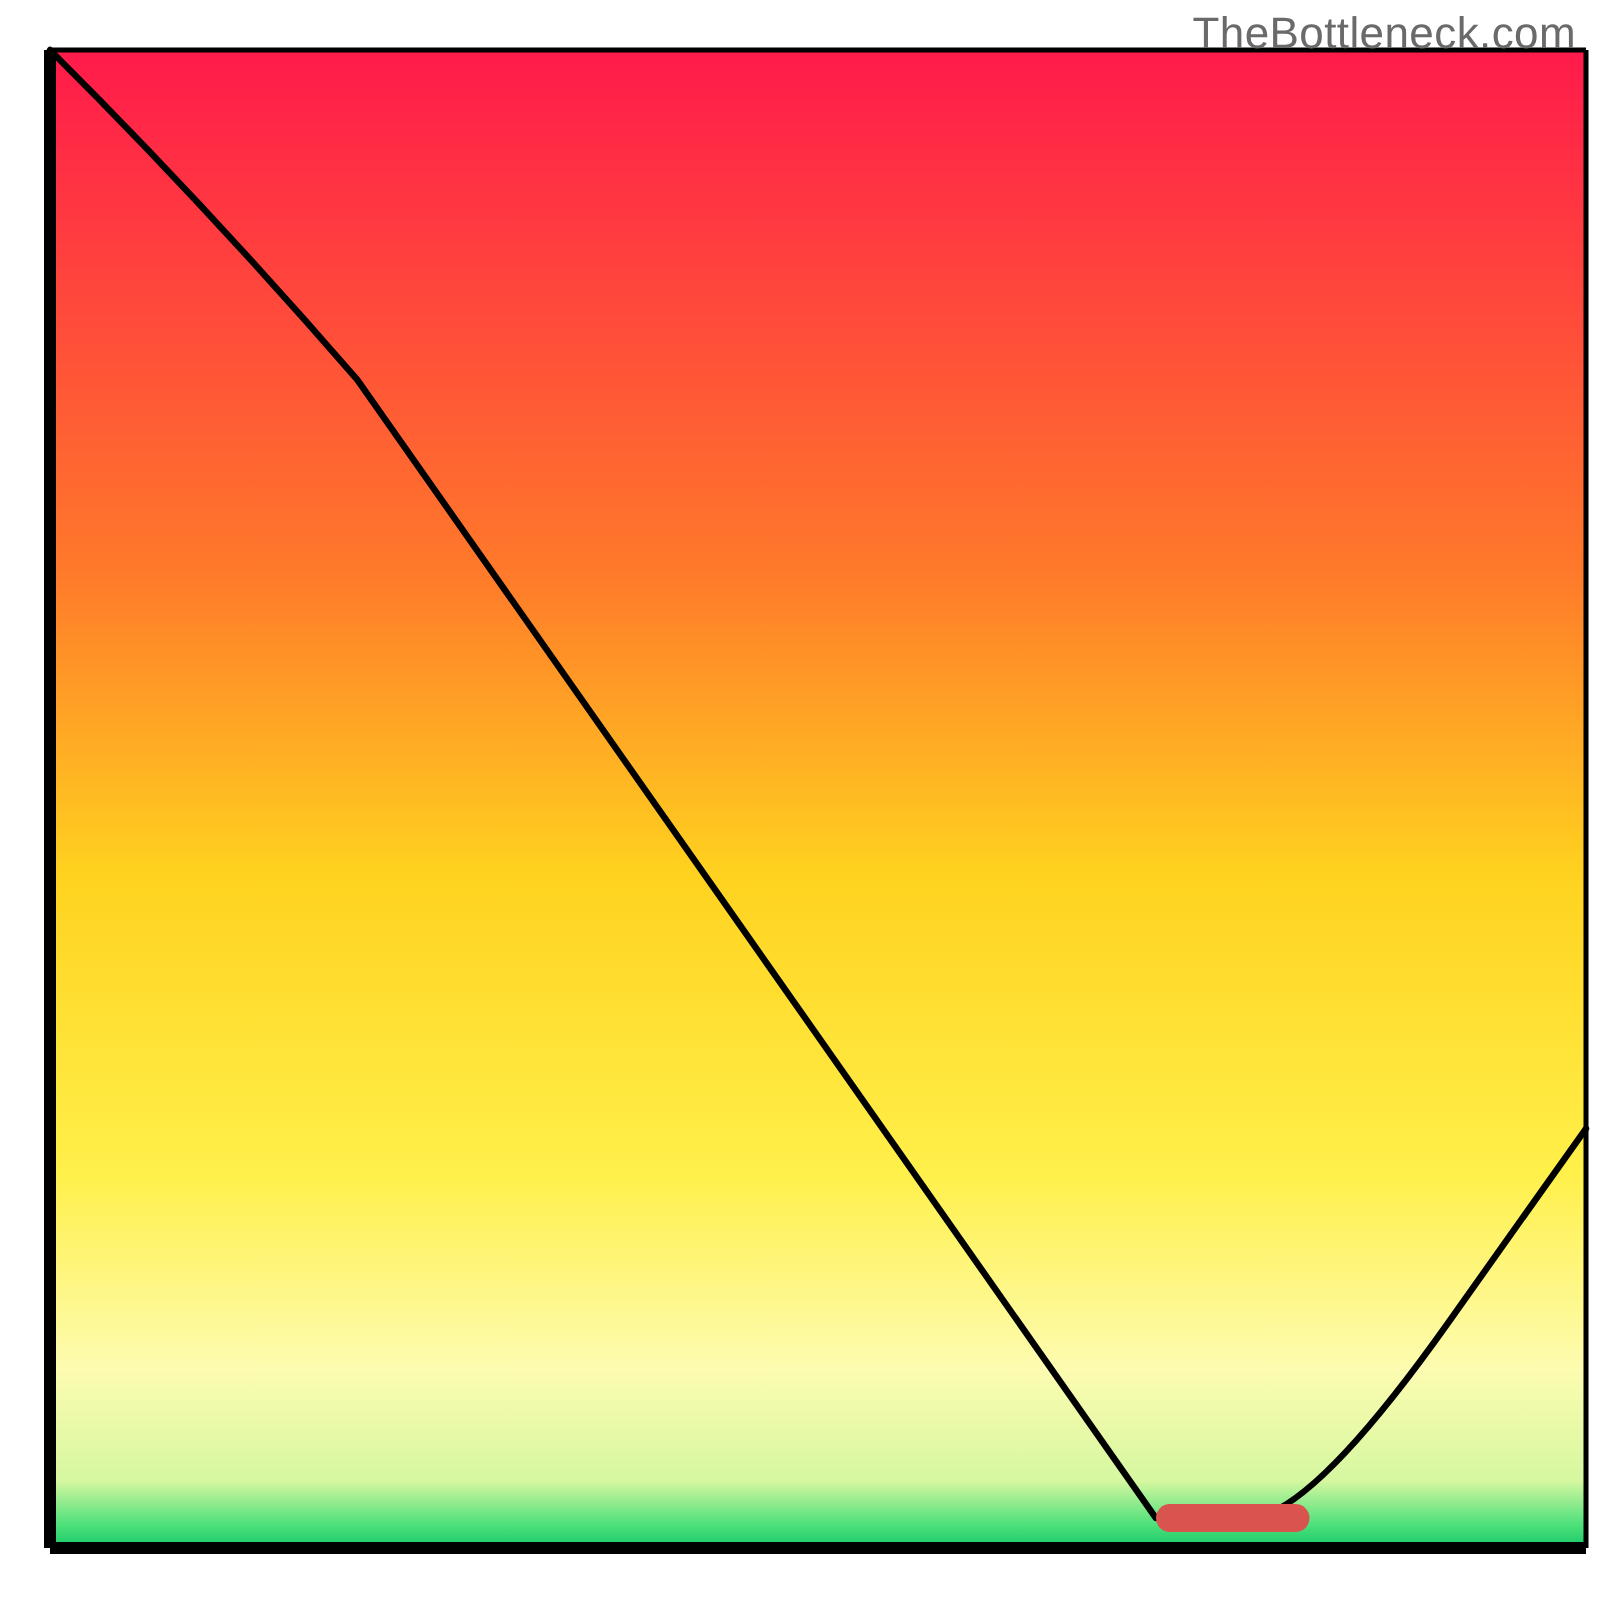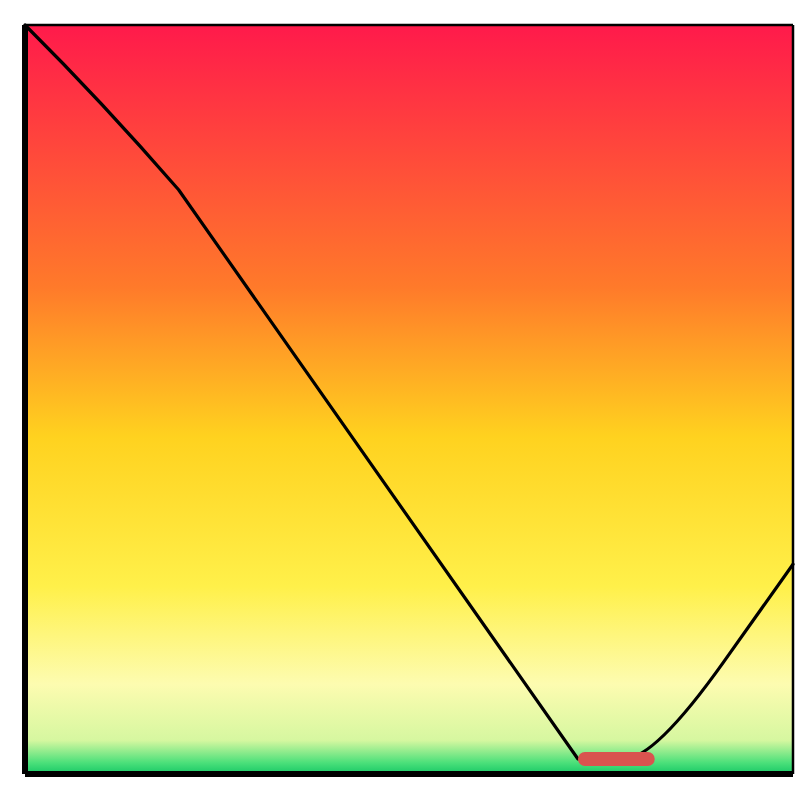--- a/index.html
+++ b/index.html
@@ -55,13 +55,14 @@
         <line x1="25" y1="774" x2="793" y2="774" stroke-width="6"></line>
         <line x1="25" y1="25" x2="793" y2="25" stroke-width="2.5"></line>
         <line x1="793" y1="25" x2="793" y2="774" stroke-width="2.5"></line>
       </g>
 
     <path id="curve" fill="none" stroke="#000000" stroke-width="3.2" stroke-linejoin="round" stroke-linecap="round" d="M 25 25 Q 101.80000000000001 101.38999999999999 178.60000000000002 189.77999999999997 L 577.96 759.02 L 624.04 759.02 Q 654.76 759.02 723.88 661.65 L 793 564.28"></path>
 
     <rect id="marker" rx="7" ry="7" fill="#d9534f" x="577.96" y="752.02" width="76.79999999999995" height="14"></rect>
   </svg>
 
+  <div class="watermark">TheBottleneck.com</div>
 </div>
 
 </body></html>

